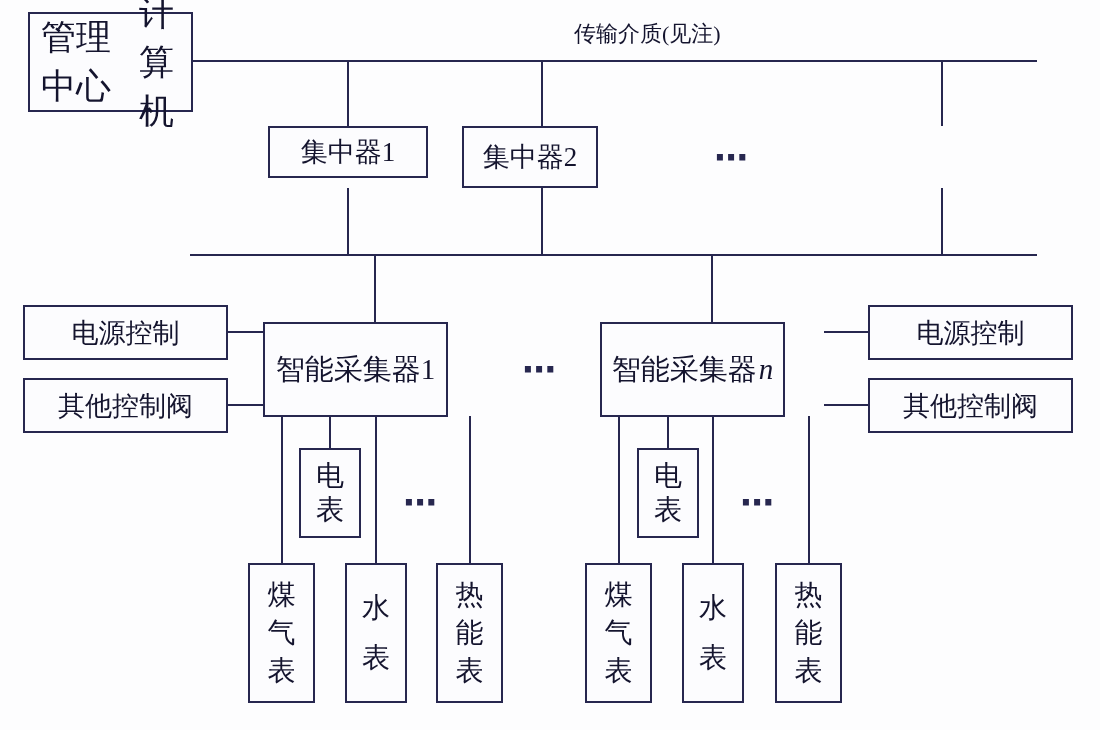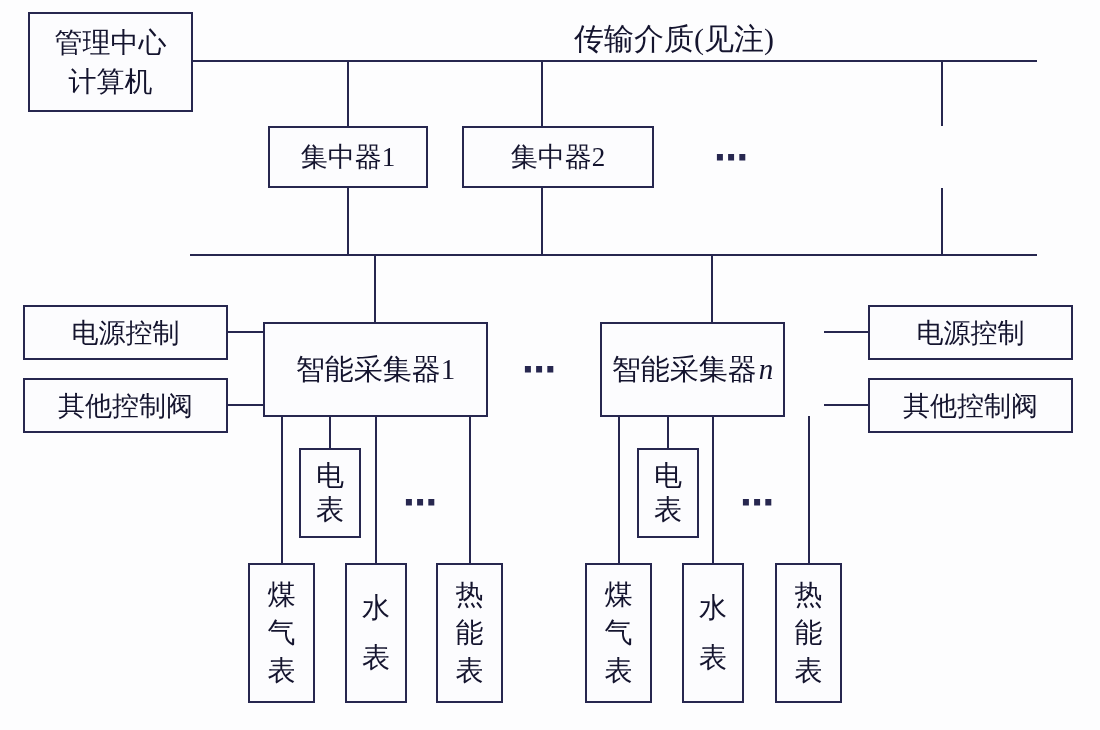--- a/index.html
+++ b/index.html
@@ -12,22 +12,22 @@
   }
   .line { position:absolute; background:var(--ink); }
   .line.h { height:2px; }
   .line.v { width:2px; }
   .box {
     position:absolute; border:2px solid var(--ink); background:#fcfcfe;
     display:flex; align-items:center; justify-content:center;
     text-align:center; font-size:27px;
   }
   .box.big { font-size:29px; }
-  .mgmt { flex-direction:column; line-height:1.4; font-size:28px; }
-  .lbl { position:absolute; font-size:30px; white-space:nowrap; }
+  .mgmt { flex-direction:row; line-height:1.4; font-size:35px; }
+  .lbl { position:absolute; font-size:22px; white-space:nowrap; }
   .dots {
     position:absolute; font-size:34px; font-weight:bold; color:var(--ink);
     font-family:"DejaVu Sans",sans-serif; letter-spacing:1px; line-height:1;
   }
   .vlabel {
     display:flex; flex-direction:column; justify-content:space-evenly;
     align-items:center; width:100%; height:100%; font-size:28px; padding:6px 0;
   }
   .vch { display:block; line-height:1; }
   .it { font-style:italic; font-family:"Liberation Serif",serif; padding-left:2px; }
@@ -66,29 +66,29 @@
   <div class="line v" style="left:712px; top:416px; height:148px;"></div>
   <div class="line v" style="left:808px; top:416px; height:148px;"></div>
 
   <div class="lbl" style="left:574px; top:19px;">传输介质(见注)</div>
 
   <div class="box mgmt" style="left:28px; top:12px; width:165px; height:100px;">
     <div>管理中心</div>
     <div>计算机</div>
   </div>
 
-  <div class="box" style="left:268px; top:126px; width:160px; height:62px;">
+  <div class="box" style="left:268px; top:126px; width:160px; height:52px;">
     <span>集中器1</span>
   </div>
-  <div class="box" style="left:462px; top:126px; width:192px; height:62px;">
+  <div class="box" style="left:462px; top:126px; width:136px; height:62px;">
     <span>集中器2</span>
   </div>
   <div class="dots" style="left:714px; top:140px;">⋯</div>
 
-  <div class="box big" style="left:263px; top:322px; width:225px; height:95px;">
+  <div class="box big" style="left:263px; top:322px; width:185px; height:95px;">
     <span>智能采集器1</span>
   </div>
   <div class="dots" style="left:522px; top:352px;">⋯</div>
   <div class="box big" style="left:600px; top:322px; width:185px; height:95px;">
     <span><span>智能采集器</span><span class="it">n</span></span>
   </div>
 
   <div class="box" style="left:23px; top:305px; width:205px; height:55px;">
     <span>电源控制</span>
   </div>

